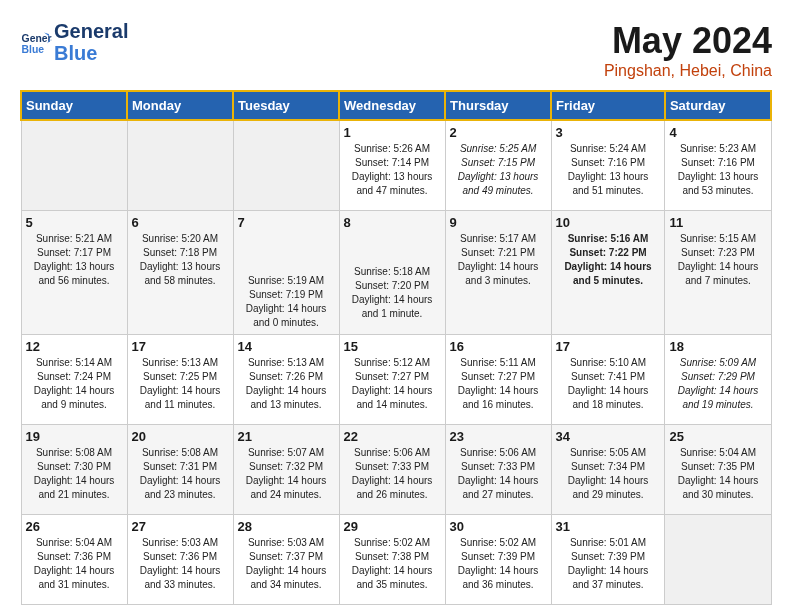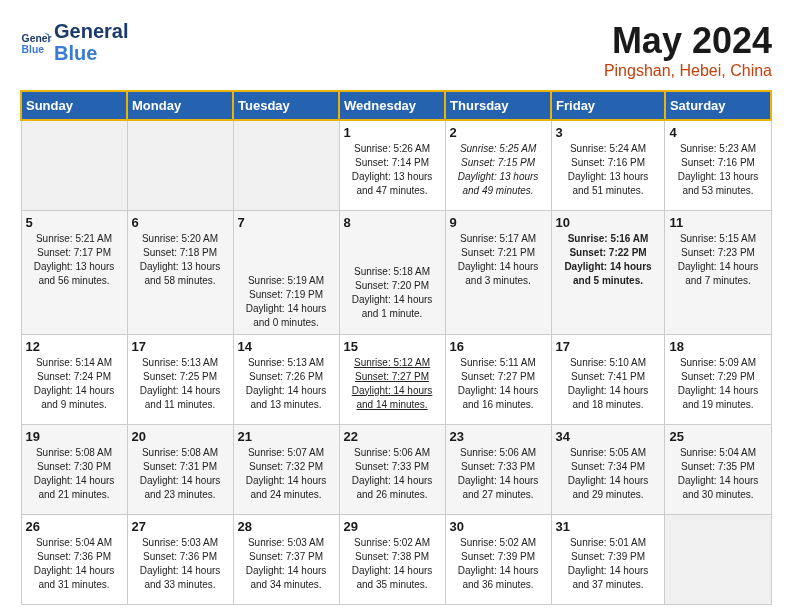--- a/index.html
+++ b/index.html
@@ -217,42 +217,42 @@
         </td>
         <td>
           <span class="day-num">14</span>
           <div class="cell-info" style="white-space: pre-line;">Sunrise: 5:13 AM
 Sunset: 7:26 PM
 Daylight: 14 hours
 and 13 minutes.</div>
         </td>
         <td>
           <span class="day-num">15</span>
-          <div class="cell-info" style="white-space: pre-line; text-decoration: underline;">Sunrise: 5:12 AM
+          <div class="cell-info" style="white-space: pre-line;">Sunrise: 5:12 AM
 Sunset: 7:27 PM
 Daylight: 14 hours
 and 14 minutes.</div>
         </td>
         <td>
           <span class="day-num">16</span>
           <div class="cell-info" style="white-space: pre-line;">Sunrise: 5:11 AM
 Sunset: 7:27 PM
 Daylight: 14 hours
 and 16 minutes.</div>
         </td>
         <td>
           <span class="day-num">17</span>
           <div class="cell-info" style="white-space: pre-line;">Sunrise: 5:10 AM
 Sunset: 7:41 PM
 Daylight: 14 hours
 and 18 minutes.</div>
         </td>
         <td>
           <span class="day-num">18</span>
-          <div class="cell-info" style="white-space: pre-line;">Sunrise: 5:09 AM
+          <div class="cell-info" style="white-space: pre-line; font-style: italic;">Sunrise: 5:09 AM
 Sunset: 7:29 PM
 Daylight: 14 hours
 and 19 minutes.</div>
         </td>
       </tr>
       <tr>
         <td>
           <span class="day-num">19</span>
           <div class="cell-info" style="white-space: pre-line;">Sunrise: 5:08 AM
 Sunset: 7:30 PM

